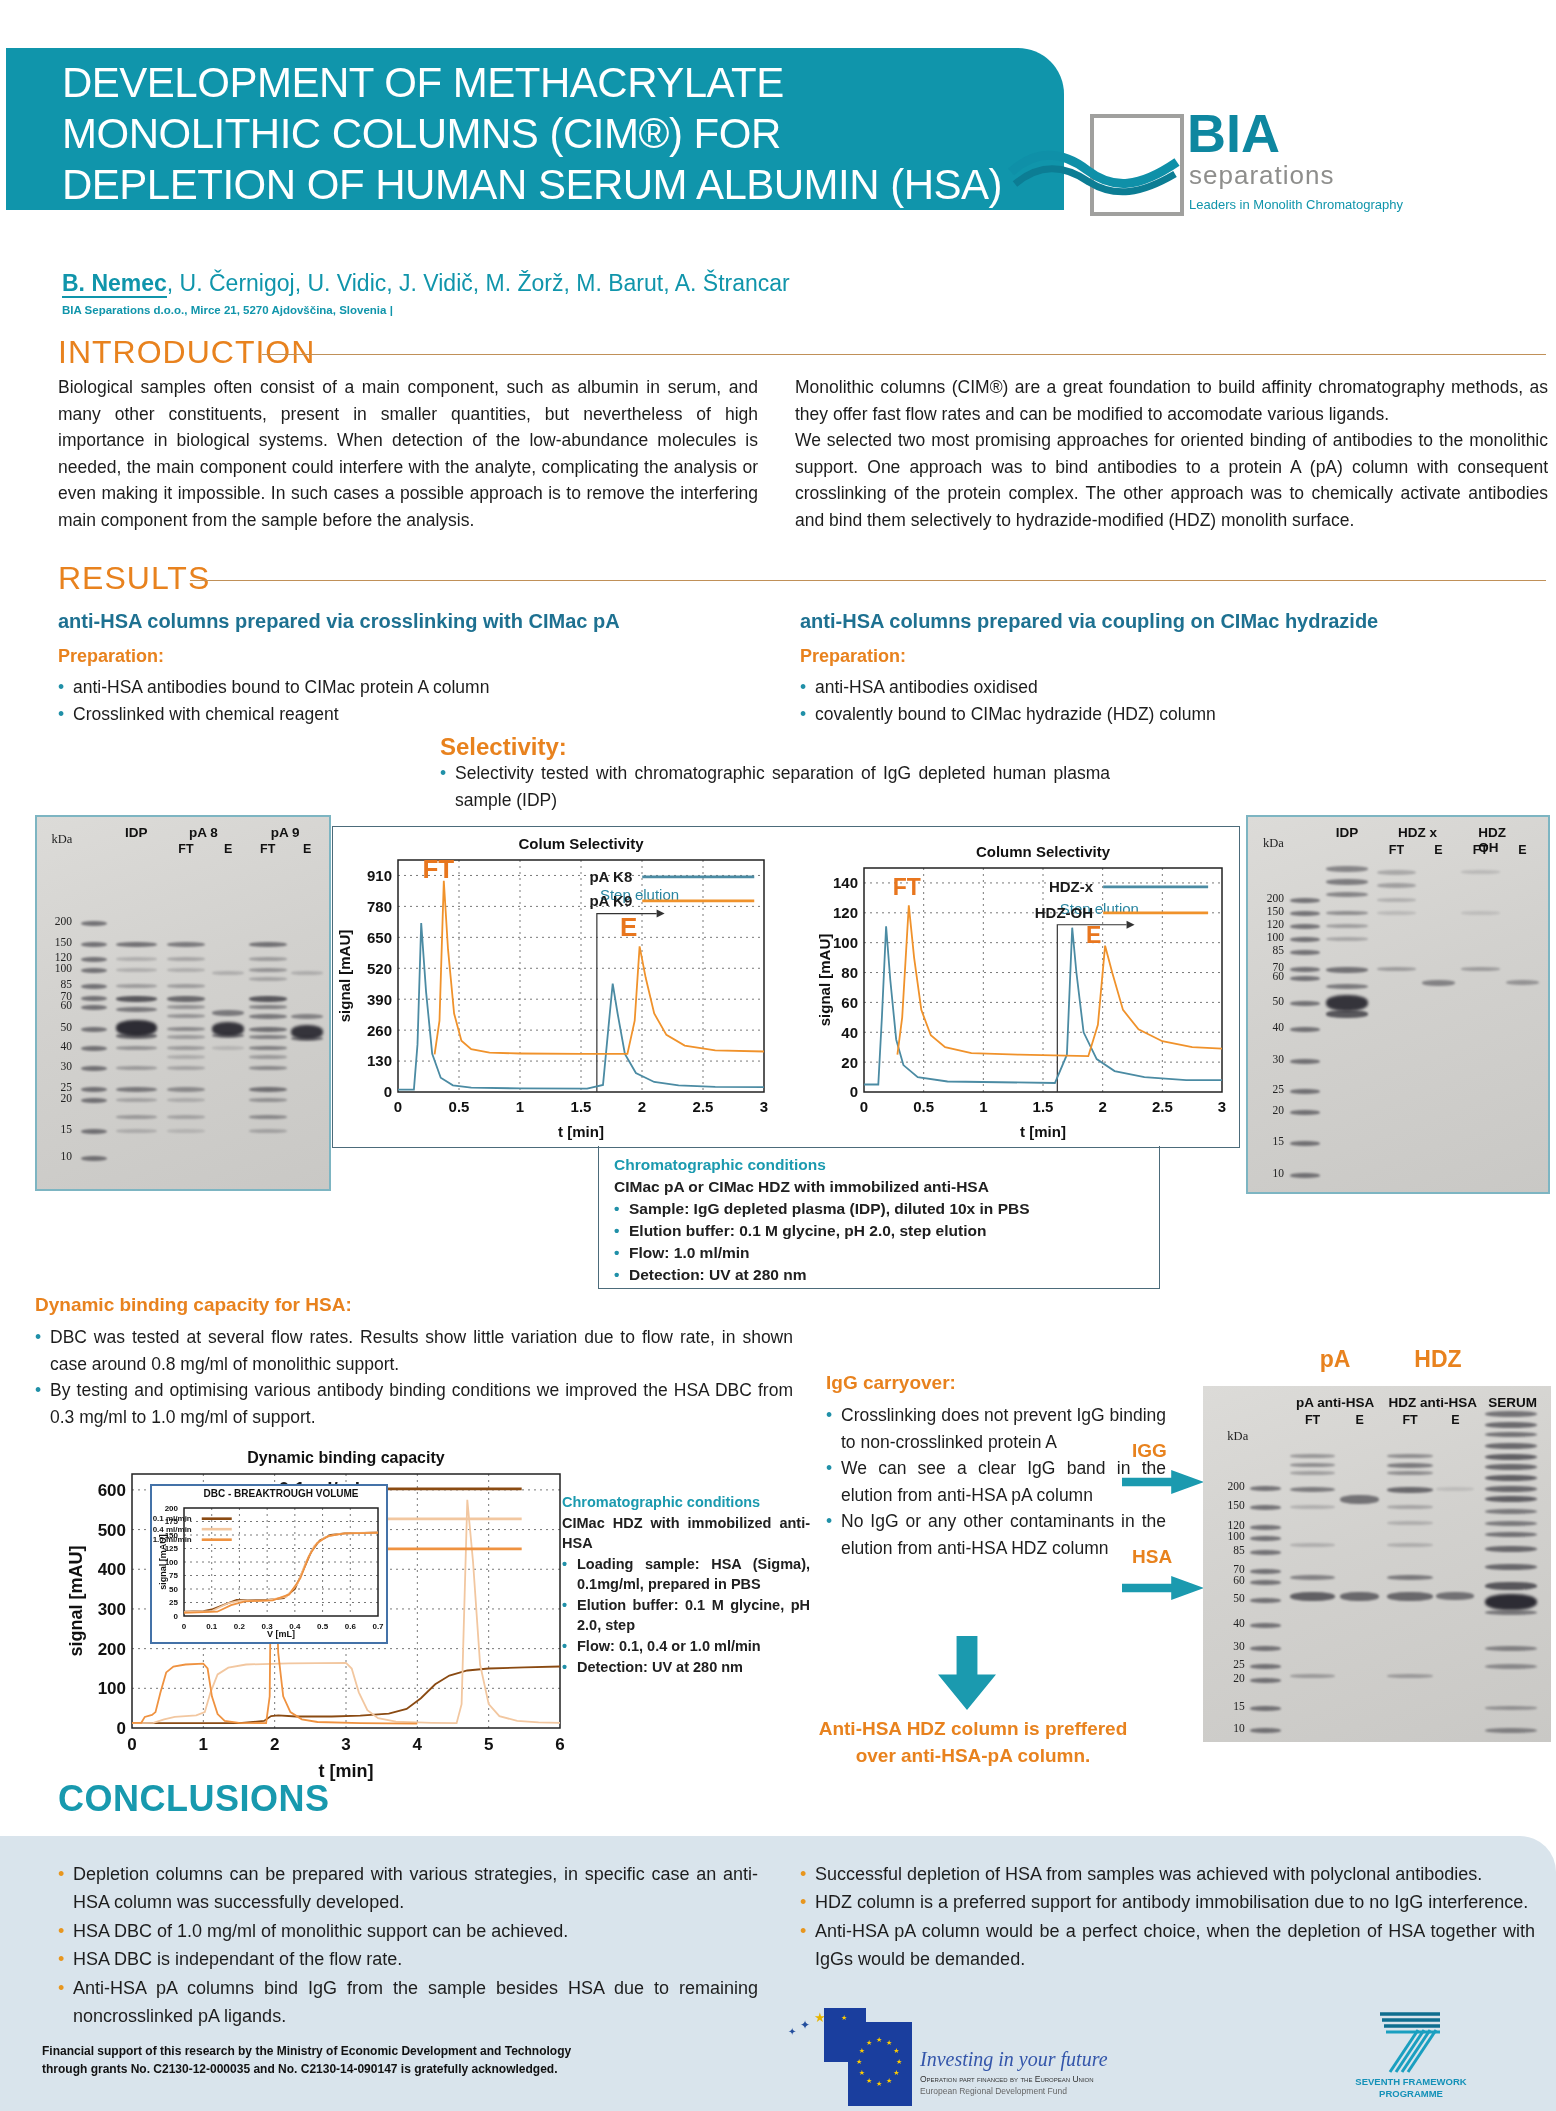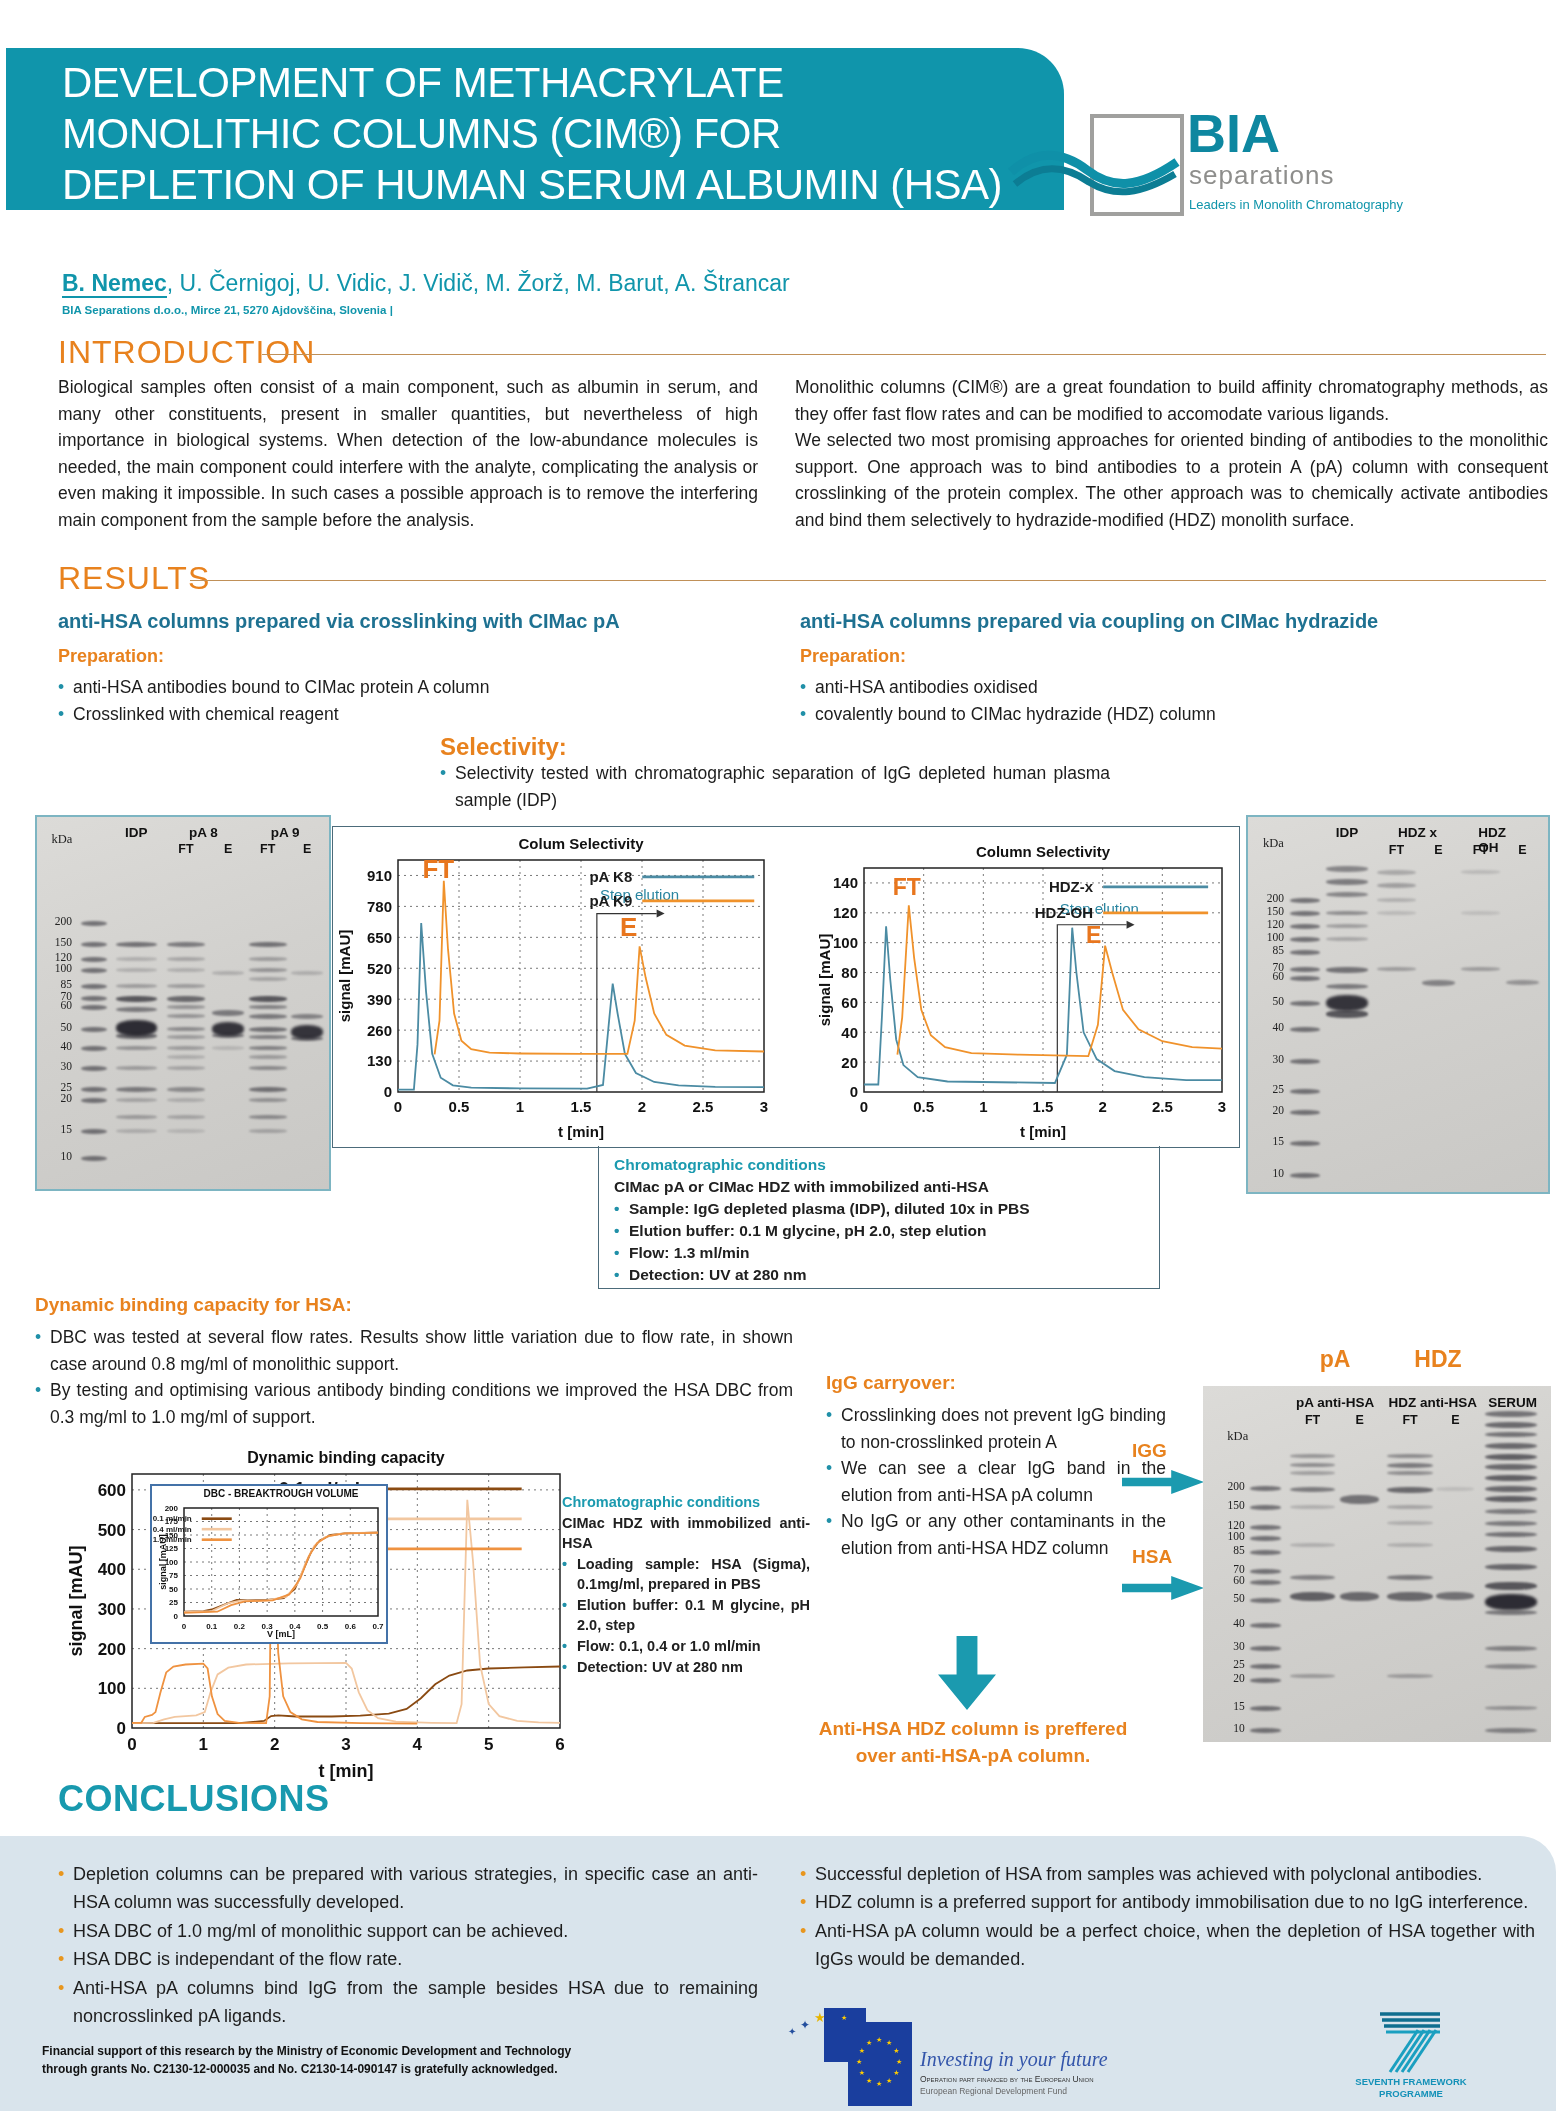--- a/index.html
+++ b/index.html
@@ -368,21 +368,21 @@
       <div class="gel-band" style="left:71%;width:13%;top:25%;height:4px;opacity:0.12;"></div>
       <div class="gel-band" style="left:71%;width:13%;top:40%;height:4px;opacity:0.3;"></div>
       <div class="gel-band" style="left:86%;width:11%;top:43.5%;height:5px;opacity:0.35;"></div>
     </div>
 
   <div class="abs cond1" style="left:614px;top:1154px;width:530px;">
     <div class="cond-title">Chromatographic conditions</div>
     <div class="cond-line">CIMac pA or CIMac HDZ with immobilized anti-HSA</div>
     <div class="bullet teal cond-line">Sample: IgG depleted plasma (IDP), diluted 10x in PBS</div>
     <div class="bullet teal cond-line">Elution buffer: 0.1 M glycine, pH 2.0, step elution</div>
-    <div class="bullet teal cond-line">Flow: 1.3 ml/min</div>
+    <div class="bullet teal cond-line">Flow: 1.0 ml/min</div>
     <div class="bullet teal cond-line">Detection: UV at 280 nm</div>
   </div>
 
   <div class="abs prep" style="left:35px;top:1294px;font-size:19px;">Dynamic binding capacity for HSA:</div>
   <div class="abs body-text" style="left:35px;top:1324px;width:758px;">
     <div class="bullet teal">DBC was tested at several flow rates. Results show little variation due to flow rate, in shown case around 0.8 mg/ml of monolithic support.</div>
     <div class="bullet teal">By testing and optimising various antibody binding conditions we improved the HSA DBC from 0.3 mg/ml  to 1.0 mg/ml of support.</div>
   </div>
   <div class="chart" style="left:68px;top:1440px;width:508px;height:342px;"><svg width="508" height="342" font-family="Liberation Sans,sans-serif">
         <text x="278" y="23" text-anchor="middle" font-size="16" font-weight="bold" fill="#111">Dynamic binding capacity</text>

